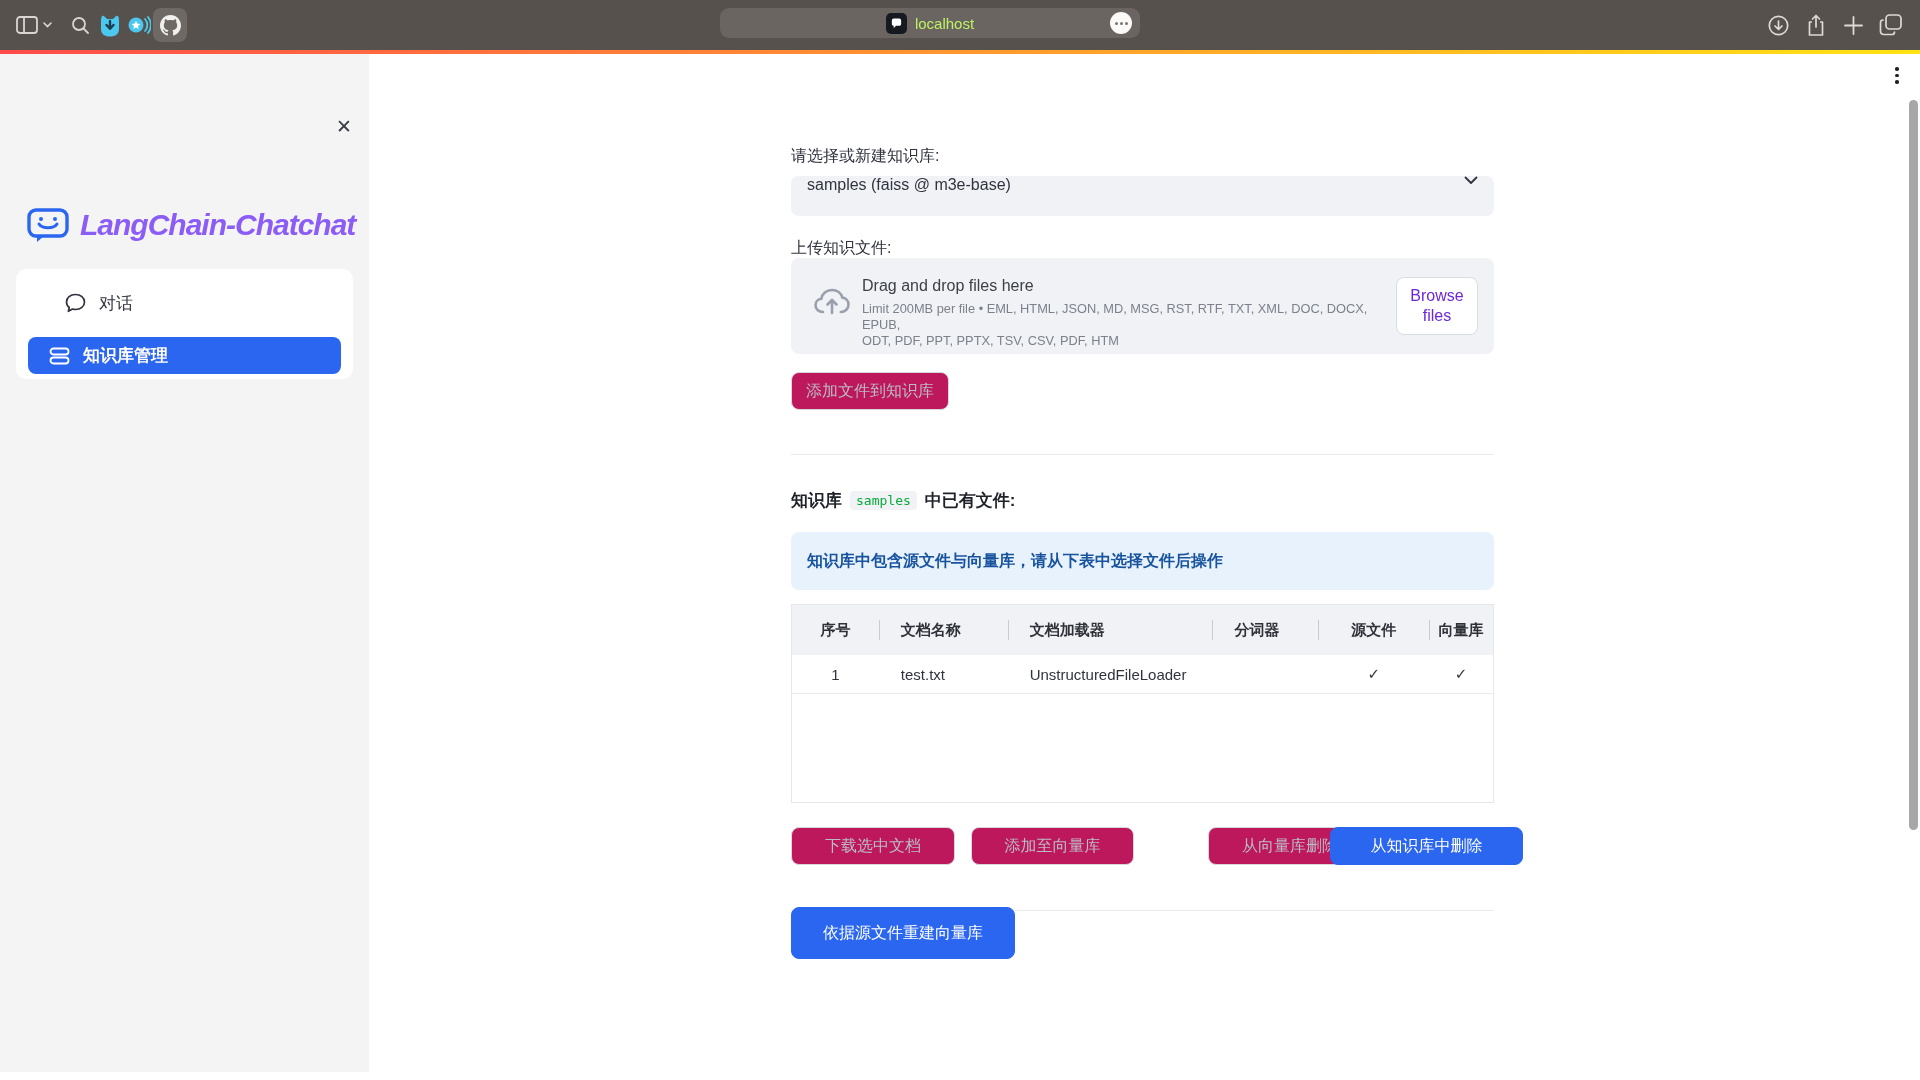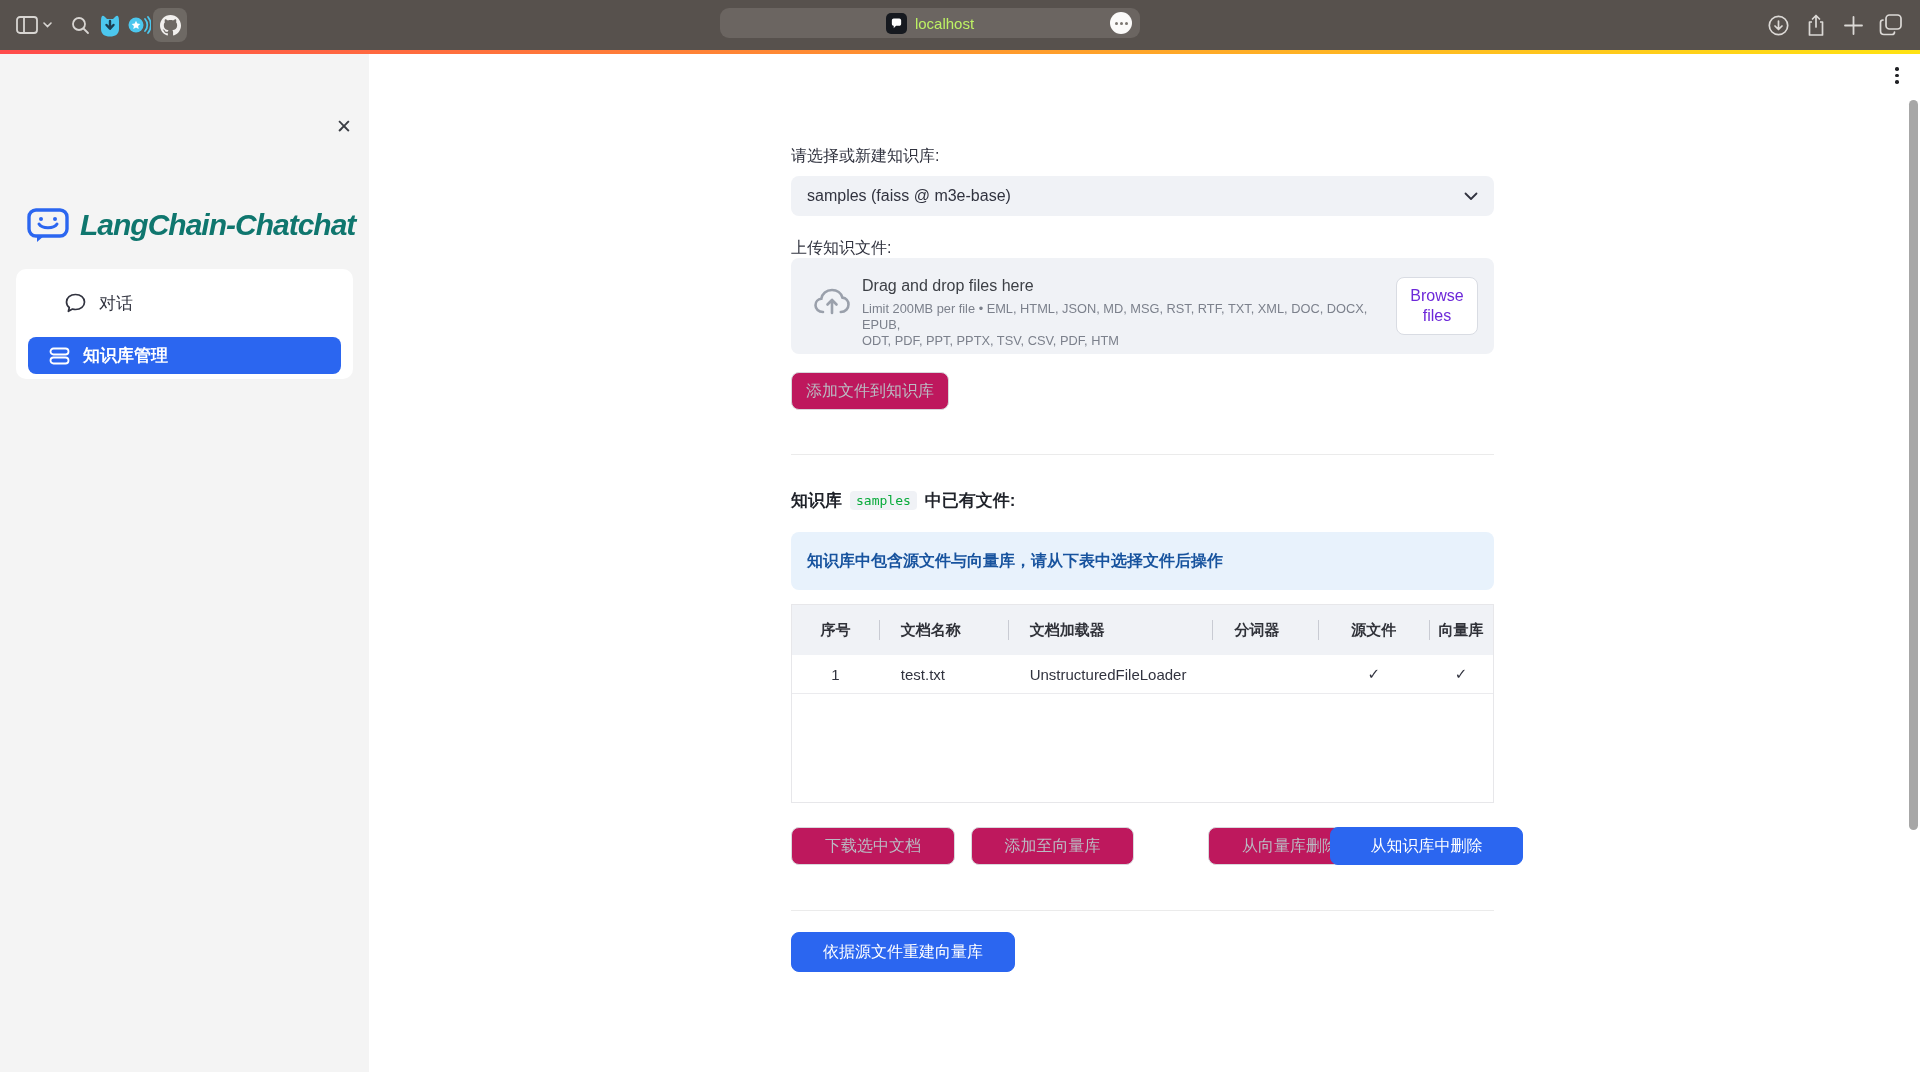--- a/index.html
+++ b/index.html
@@ -21,34 +21,34 @@
                 display:flex;align-items:center;justify-content:center;gap:2px;}
   .ellipsis-btn i{width:3px;height:3px;border-radius:50%;background:#7a756f;}
   .decoration{left:0;top:50px;width:1920px;height:4px;
               background:linear-gradient(90deg,#ff4b4b 0%,#ffe312 100%);}
 
   
   .sidebar{left:0;top:54px;width:369px;height:1018px;background:#f4f4f4;}
   .close-x{position:absolute;left:330px;top:58px;width:28px;height:28px;display:flex;align-items:center;
            justify-content:center;font-size:19px;color:#3a3d44;cursor:pointer;}
   .logo{position:absolute;left:26px;top:152px;display:flex;align-items:center;gap:10px;}
-  .logo-text{font-size:30px;font-weight:800;font-style:italic;color:#0f766e;letter-spacing:-1px;}
+  .logo-text{font-size:30px;font-weight:800;font-style:italic;color:#8b5cf6;letter-spacing:-1px;}
   .navcard{position:absolute;left:16px;top:215px;width:337px;height:110px;background:#ffffff;border-radius:10px;}
   .nav-item{position:absolute;display:flex;align-items:center;gap:13px;font-size:17px;}
   .nav-item.plain{left:33px;top:13px;width:300px;height:42px;color:#31333f;}
   .nav-item.selected{left:12px;top:68px;width:313px;height:37px;background:#2b66f0;border-radius:8px;
                      color:#ffffff;font-weight:600;padding-left:21px;}
   .nav-item.plain{padding-left:16px;}
 
   
   .kebab{position:absolute;left:1893px;top:67px;width:8px;display:flex;flex-direction:column;gap:3px;align-items:center;}
   .kebab i{width:3.5px;height:3.5px;border-radius:50%;background:#202124;}
   .content-label{left:791px;font-size:16px;color:#31333f;}
   .selectbox{left:791px;top:176px;width:703px;height:40px;background:#f0f2f6;border-radius:8px;
-             display:flex;align-items:center;padding:0 16px;font-size:16px;cursor:pointer;}
+             display:flex;align-items:flex-start;padding:0 16px;font-size:16px;cursor:pointer;}
   .selectbox .grow{flex:1;}
   .dropzone{left:791px;top:258px;width:703px;height:96px;background:#f0f2f6;border-radius:8px;}
   .dz-title{position:absolute;left:71px;top:19px;font-size:16px;color:#3d4046;}
   .dz-sub{position:absolute;left:71px;top:43px;width:532px;font-size:12.8px;line-height:16px;color:#7c818c;}
   .browse-btn{position:absolute;right:16px;top:19px;width:82px;height:58px;background:#ffffff;border:1px solid #d9dce3;
               border-radius:8px;display:flex;align-items:center;justify-content:center;text-align:center;
               font-size:16px;line-height:20px;color:#6d28d9;cursor:pointer;}
   .btn{border-radius:8px;display:flex;align-items:center;justify-content:center;font-size:16px;cursor:pointer;}
   .btn.disabled{border:1px solid #d8d8dc;background:#be185d;color:#babbc3;}
   .btn.secondary{border:1px solid #d3d6de;background:#ffffff;color:#31333f;}
@@ -66,21 +66,21 @@
   .cell{height:100%;display:flex;align-items:center;padding-left:22px;position:relative;}
   .c0{width:87px;justify-content:center;padding-left:0;}
   .c1{width:129px;}
   .c2{width:205px;}
   .c3{width:106px;}
   .c4{width:111px;justify-content:center;padding-left:0;}
   .c5{width:64px;justify-content:center;padding-left:0;}
   .thead .cell + .cell::before{content:"";position:absolute;left:0;top:15px;width:1px;height:20px;background:#c9cbd3;}
 
   .rowbtn{position:absolute;top:827px;height:38px;}
-  .bb{position:absolute;top:932px;height:40px;}
+  .bb{position:absolute;top:907px;height:52px;}
 
   .scroll-thumb{left:1909px;top:100px;width:9px;height:730px;border-radius:5px;background:#a7a7a7;}
   svg{display:block;}
 </style>
 </head>
 <body>
 
 <div id="page">
 
   <div class="abs toolbar">

